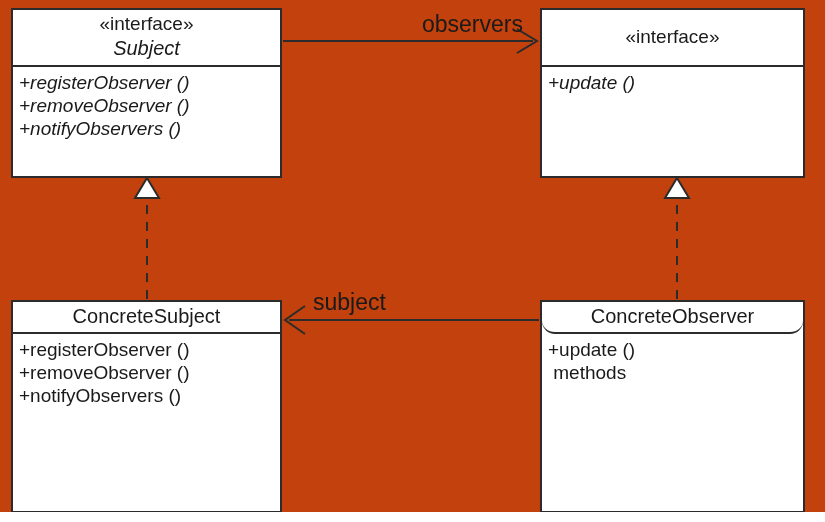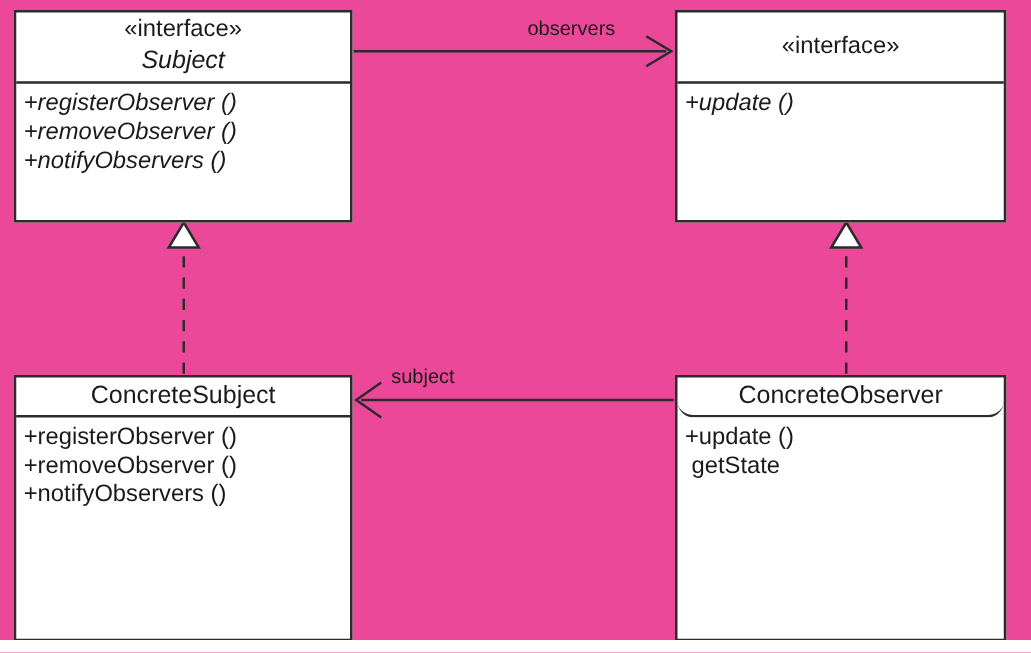--- a/index.html
+++ b/index.html
@@ -4,21 +4,21 @@
 <style>
   html, body {
     margin: 0;
     padding: 0;
     background: #ffffff;
   }
   #diagram-canvas {
     position: relative;
     width: 825px;
     height: 512px;
-    background: #ec4899;
+    background: #c2410c;
     font-family: "Liberation Sans", sans-serif;
     overflow: hidden;
   }
   .uml-class {
     position: absolute;
     box-sizing: border-box;
     border: 2px solid #2b2b2b;
     background: #ffffff;
   }
   .uml-header {
@@ -57,21 +57,21 @@
     white-space: pre;
   }
   .member.italic {
     font-style: italic;
   }
   .member.spacer {
     height: 18px;
   }
   .edge-label {
     position: absolute;
-    font-size: 16px;
+    font-size: 23px;
     line-height: 22px;
     color: #1a1a1a;
     white-space: nowrap;
     text-align: right;
   }
   svg.connectors {
     position: absolute;
     left: 0;
     top: 0;
     width: 825px;
@@ -139,21 +139,21 @@
       <div class="member spacer"></div>
     </div>
   </div>
 
   <div class="uml-class" style="left:540px; top:300px; width:265px; height:213px;">
     <div class="uml-header" style="height:32px;border-radius:13px;">
       <div class="class-name">ConcreteObserver</div>
     </div>
     <div class="uml-members">
       <div class="member">+update ()</div>
-      <div class="member"> getState</div>
+      <div class="member"> methods</div>
     </div>
   </div>
 
   <div class="edge-label" style="left:422px; top:13px;">observers</div>
 
   <div class="edge-label" style="left:313px; top:291px;">subject</div>
 
 </div>
 
 </body></html>

